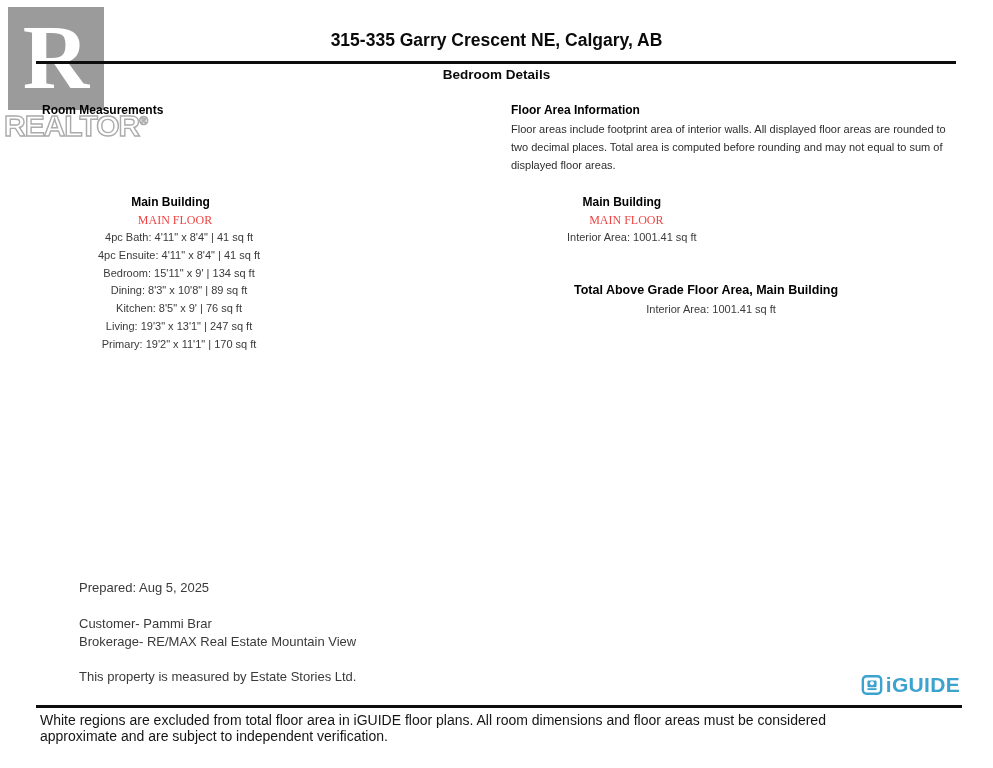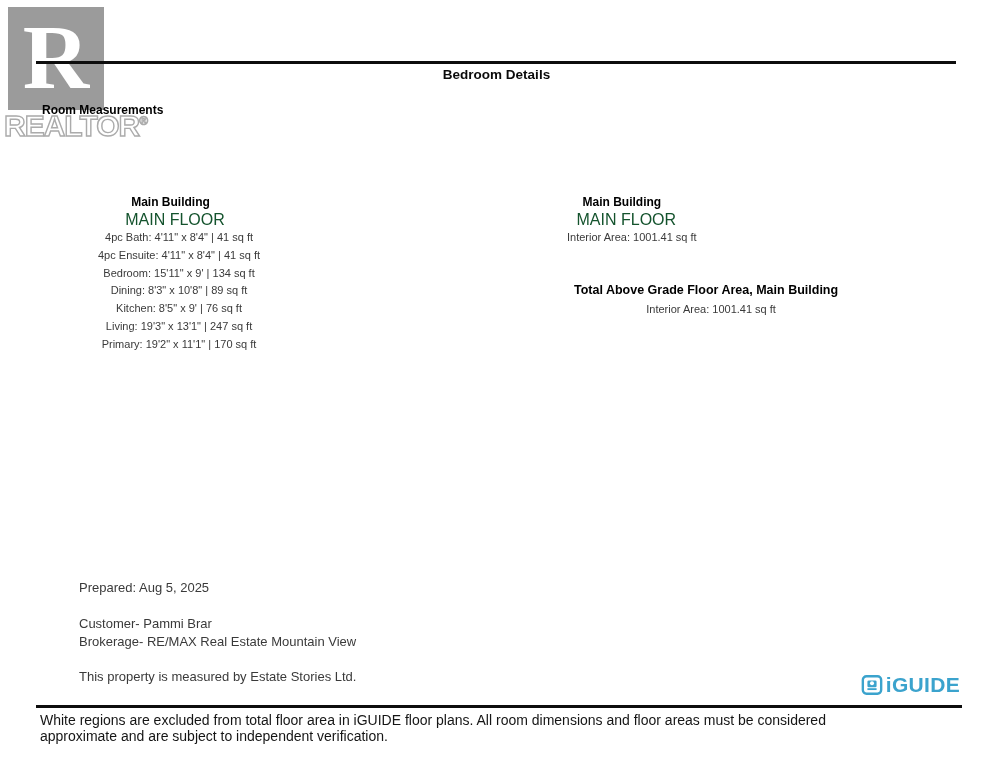--- a/index.html
+++ b/index.html
@@ -123,24 +123,25 @@
   .bb-left  { left: 81px;  top: 193px; }
   .bb-right { left: 547px; top: 193px; }
   .bb-total { left: 574px; top: 281px; }
   .building-name {
     font-size: 12px;
     font-weight: bold;
     color: #000;
     line-height: 18px;
   }
   .floor-name {
-    font-size: 16px;
-    color: #14532d;
+    font-size: 12px;
+    color: #ef4444;
     line-height: 18px;
     padding-left: 9px;
+    font-family: Liberation Serif, serif;
   }
   .room-line {
     line-height: 17.8px;
     padding-left: 17px;
     white-space: nowrap;
   }
   .area-line {
     line-height: 17.8px;
     padding-left: 20px;
     white-space: nowrap;
@@ -211,39 +212,44 @@
 
 <div class="page">
 
   <div class="realtor-logo">
     <div class="realtor-box">
       <span class="realtor-r">R</span>
     </div>
     <div class="realtor-word"><span>REALTOR</span><span class="realtor-reg">®</span></div>
   </div>
 
+  <div class="doc-title">315-335 Garry Crescent NE, Calgary, AB</div>
   <div class="title-rule"></div>
   <div class="doc-subtitle">Bedroom Details</div>
 
   <div class="col col-left">
     <div class="section-heading">Room Measurements</div>
   </div>
 
   <div class="building-block bb-left">
     <div class="building-name">Main Building</div>
     <div class="floor-name">MAIN FLOOR</div>
     <div class="room-line">4pc Bath: 4'11" x 8'4" | 41 sq ft</div>
     <div class="room-line">4pc Ensuite: 4'11" x 8'4" | 41 sq ft</div>
     <div class="room-line">Bedroom: 15'11" x 9' | 134 sq ft</div>
     <div class="room-line">Dining: 8'3" x 10'8" | 89 sq ft</div>
     <div class="room-line">Kitchen: 8'5" x 9' | 76 sq ft</div>
     <div class="room-line">Living: 19'3" x 13'1" | 247 sq ft</div>
     <div class="room-line">Primary: 19'2" x 11'1" | 170 sq ft</div>
   </div>
 
+  <div class="col col-right">
+    <div class="section-heading">Floor Area Information</div>
+    <p class="section-desc">Floor areas include footprint area of interior walls. All displayed floor areas are rounded to two decimal places. Total area is computed before rounding and may not equal to sum of displayed floor areas.</p>
+  </div>
 
   <div class="building-block bb-right">
     <div class="building-name">Main Building</div>
     <div class="floor-name">MAIN FLOOR</div>
     <div class="area-line">Interior Area: 1001.41 sq ft</div>
   </div>
 
   <div class="building-block bb-total">
     <div class="total-heading">Total Above Grade Floor Area, Main Building</div>
     <div class="total-area-line">Interior Area: 1001.41 sq ft</div>

